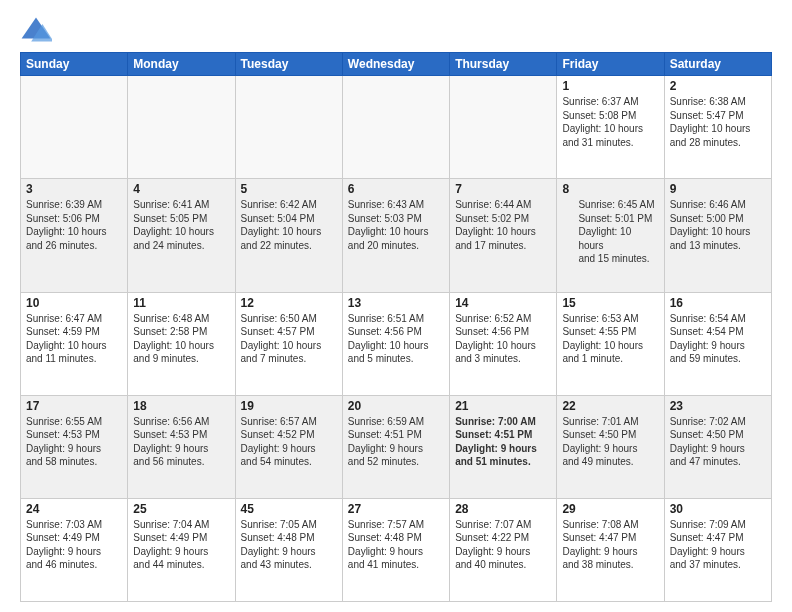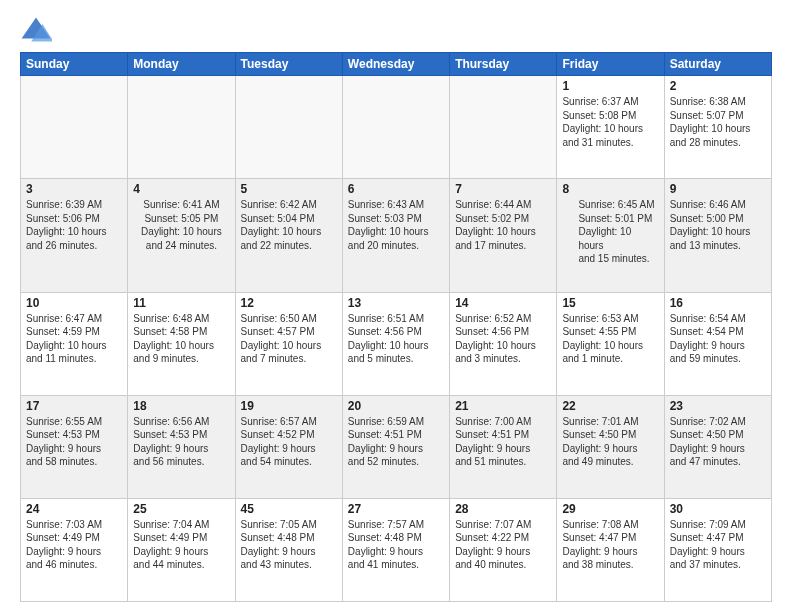--- a/index.html
+++ b/index.html
@@ -146,36 +146,36 @@
           <td>
             <span class="day-num">1</span>
             <div class="day-info" style="white-space: pre-line;">Sunrise: 6:37 AM
 Sunset: 5:08 PM
 Daylight: 10 hours
 and 31 minutes.</div>
           </td>
           <td>
             <span class="day-num">2</span>
             <div class="day-info" style="white-space: pre-line;">Sunrise: 6:38 AM
-Sunset: 5:07 PM
+Sunset: 5:47 PM
 Daylight: 10 hours
 and 28 minutes.</div>
           </td>
         </tr>
         <tr>
           <td class="alt-row">
             <span class="day-num">3</span>
             <div class="day-info" style="white-space: pre-line;">Sunrise: 6:39 AM
 Sunset: 5:06 PM
 Daylight: 10 hours
 and 26 minutes.</div>
           </td>
           <td class="alt-row">
             <span class="day-num">4</span>
-            <div class="day-info" style="white-space: pre-line; text-align: center;">Sunrise: 6:41 AM
+            <div class="day-info" style="white-space: pre-line;">Sunrise: 6:41 AM
 Sunset: 5:05 PM
 Daylight: 10 hours
 and 24 minutes.</div>
           </td>
           <td class="alt-row">
             <span class="day-num">5</span>
             <div class="day-info" style="white-space: pre-line;">Sunrise: 6:42 AM
 Sunset: 5:04 PM
 Daylight: 10 hours
 and 22 minutes.</div>
@@ -213,21 +213,21 @@
           <td>
             <span class="day-num">10</span>
             <div class="day-info" style="white-space: pre-line;">Sunrise: 6:47 AM
 Sunset: 4:59 PM
 Daylight: 10 hours
 and 11 minutes.</div>
           </td>
           <td>
             <span class="day-num">11</span>
             <div class="day-info" style="white-space: pre-line;">Sunrise: 6:48 AM
-Sunset: 4:58 PM
+Sunset: 2:58 PM
 Daylight: 10 hours
 and 9 minutes.</div>
           </td>
           <td>
             <span class="day-num">12</span>
             <div class="day-info" style="white-space: pre-line;">Sunrise: 6:50 AM
 Sunset: 4:57 PM
 Daylight: 10 hours
 and 7 minutes.</div>
           </td>
@@ -284,21 +284,21 @@
           </td>
           <td class="alt-row">
             <span class="day-num">20</span>
             <div class="day-info" style="white-space: pre-line;">Sunrise: 6:59 AM
 Sunset: 4:51 PM
 Daylight: 9 hours
 and 52 minutes.</div>
           </td>
           <td class="alt-row">
             <span class="day-num">21</span>
-            <div class="day-info" style="white-space: pre-line;">Sunrise: 7:00 AM
+            <div class="day-info" style="white-space: pre-line; font-weight: bold;">Sunrise: 7:00 AM
 Sunset: 4:51 PM
 Daylight: 9 hours
 and 51 minutes.</div>
           </td>
           <td class="alt-row">
             <span class="day-num">22</span>
             <div class="day-info" style="white-space: pre-line;">Sunrise: 7:01 AM
 Sunset: 4:50 PM
 Daylight: 9 hours
 and 49 minutes.</div>

